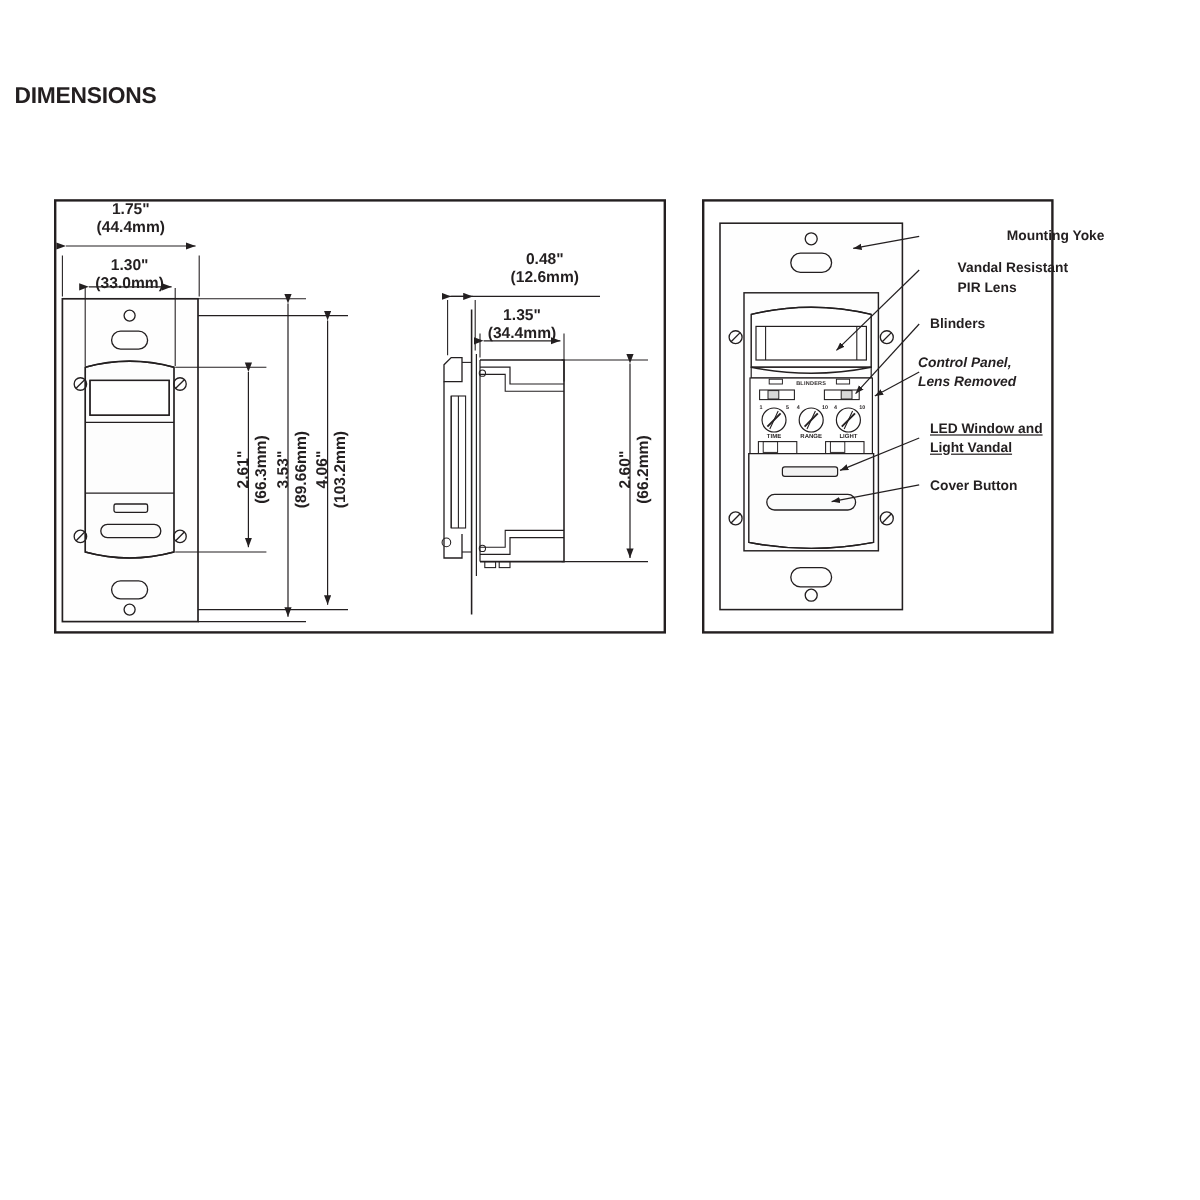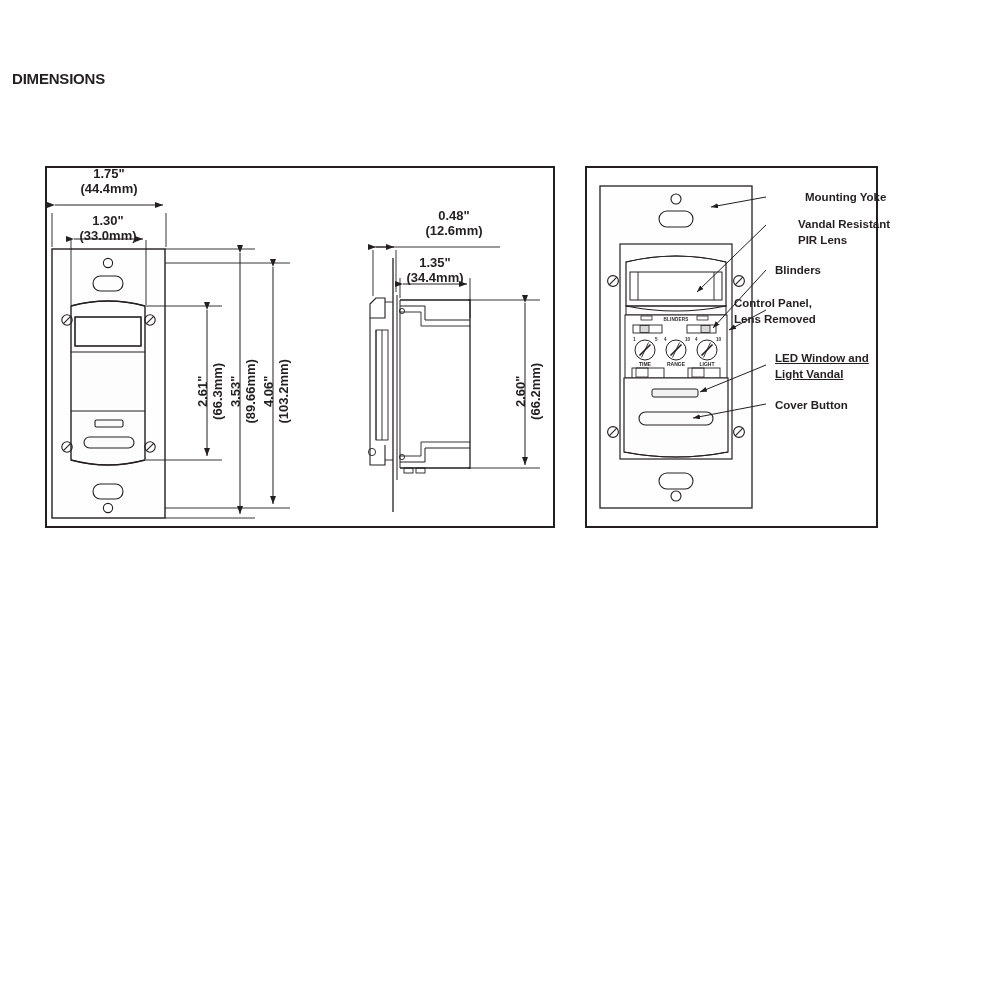--- a/index.html
+++ b/index.html
@@ -12,21 +12,21 @@
     height: 1000px;
     font-family: "Liberation Sans", sans-serif;
     color: #231f20;
     position: relative;
     overflow: hidden;
   }
   #page-title {
     position: absolute;
     left: 12px;
     top: 70px;
-    font-size: 15px;
+    font-size: 19px;
     font-weight: bold;
     letter-spacing: -0.2px;
     color: #231f20;
   }
   .panel {
     position: absolute;
     box-sizing: border-box;
     border: 2px solid #231f20;
     background: #ffffff;
   }
@@ -324,34 +324,34 @@
 <div style="position:absolute; left:661px; top:361px; width:30px; text-align:center; font-size:5px; font-weight:bold; color:#231f20;">RANGE</div>
 <div style="position:absolute; left:692px; top:361px; width:30px; text-align:center; font-size:5px; font-weight:bold; color:#231f20;">LIGHT</div>
 
 <div style="position:absolute; left:633px; top:337px; font-size:4.5px; font-weight:bold; color:#231f20;">1</div>
 <div style="position:absolute; left:655px; top:337px; font-size:4.5px; font-weight:bold; color:#231f20;">5</div>
 <div style="position:absolute; left:664px; top:337px; font-size:4.5px; font-weight:bold; color:#231f20;">4</div>
 <div style="position:absolute; left:685px; top:337px; font-size:4.5px; font-weight:bold; color:#231f20;">10</div>
 <div style="position:absolute; left:695px; top:337px; font-size:4.5px; font-weight:bold; color:#231f20;">4</div>
 <div style="position:absolute; left:716px; top:337px; font-size:4.5px; font-weight:bold; color:#231f20;">10</div>
 
-<div class="calloutlabel" style="left:775px; top:190px;padding-left:30px;">
+<div class="calloutlabel" style="left:809px; top:190px;padding-left:30px;">
   <span>Mounting Yoke</span>
 </div>
 
 <div class="calloutlabel" style="left:798px; top:217px;">
   <span>Vandal Resistant</span><br>
   <span>PIR Lens</span>
 </div>
 
 <div class="calloutlabel" style="left:775px; top:263px;">
   <span>Blinders</span>
 </div>
 
-<div class="calloutlabel" style="left:734px; top:296px;">
+<div class="calloutlabel" style="left:765px; top:296px;font-style:italic;">
   <span>Control Panel,</span><br>
   <span>Lens Removed</span>
 </div>
 
 <div class="calloutlabel" style="left:775px; top:351px;text-decoration:underline;">
   <span>LED Window and</span><br>
   <span>Light Vandal</span>
 </div>
 
 <div class="calloutlabel" style="left:775px; top:398px;">

